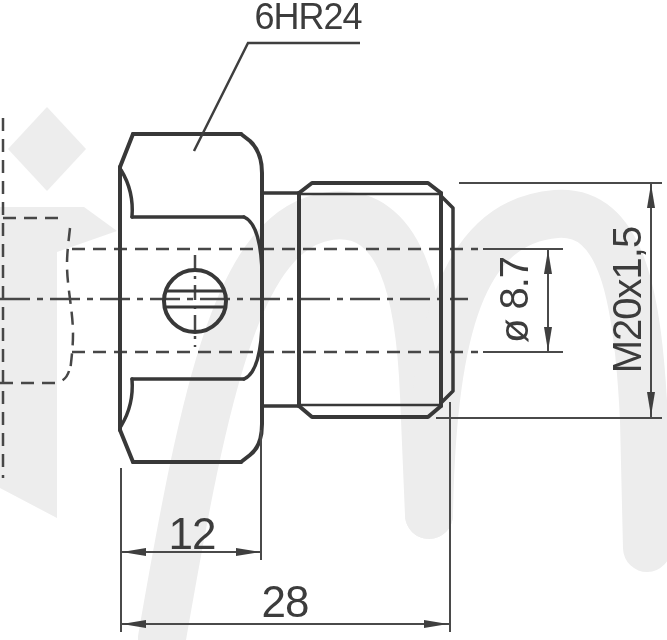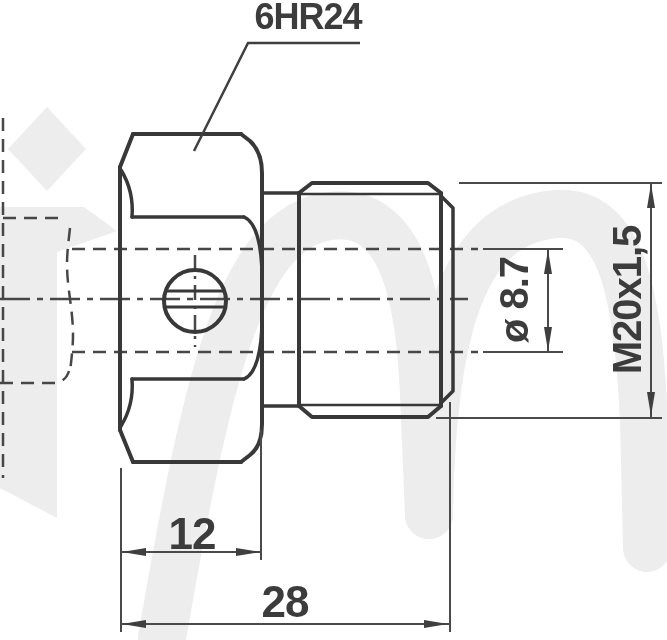--- a/index.html
+++ b/index.html
@@ -1,17 +1,17 @@
 <!DOCTYPE html>
 <html><head>
 <meta charset="utf-8">
 <style>
   html,body{margin:0;padding:0;background:#ffffff;}
   .stage{position:relative;width:667px;height:640px;background:#ffffff;overflow:hidden;
-         font-family:"Liberation Sans",sans-serif;font-weight:bold;}
+         font-family:"Liberation Sans",sans-serif;}
   svg{display:block;}
   text{fill:#3c3c3c;letter-spacing:-1px;}
   .t-callout{font-size:36px;}
   .t-dim{font-size:44px;}
   .t-rot{font-size:40px;}
 </style>
 </head>
 <body>
 
 <div class="stage">

